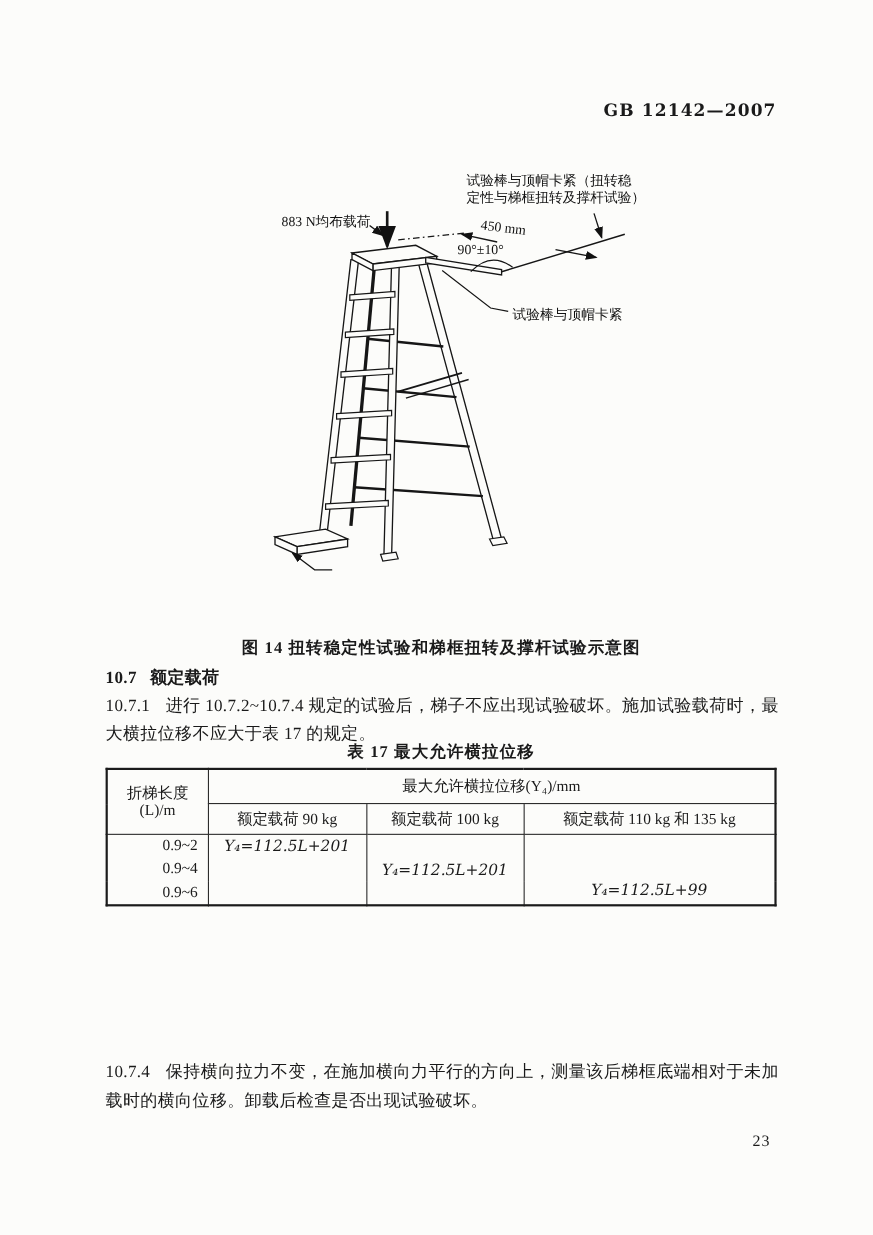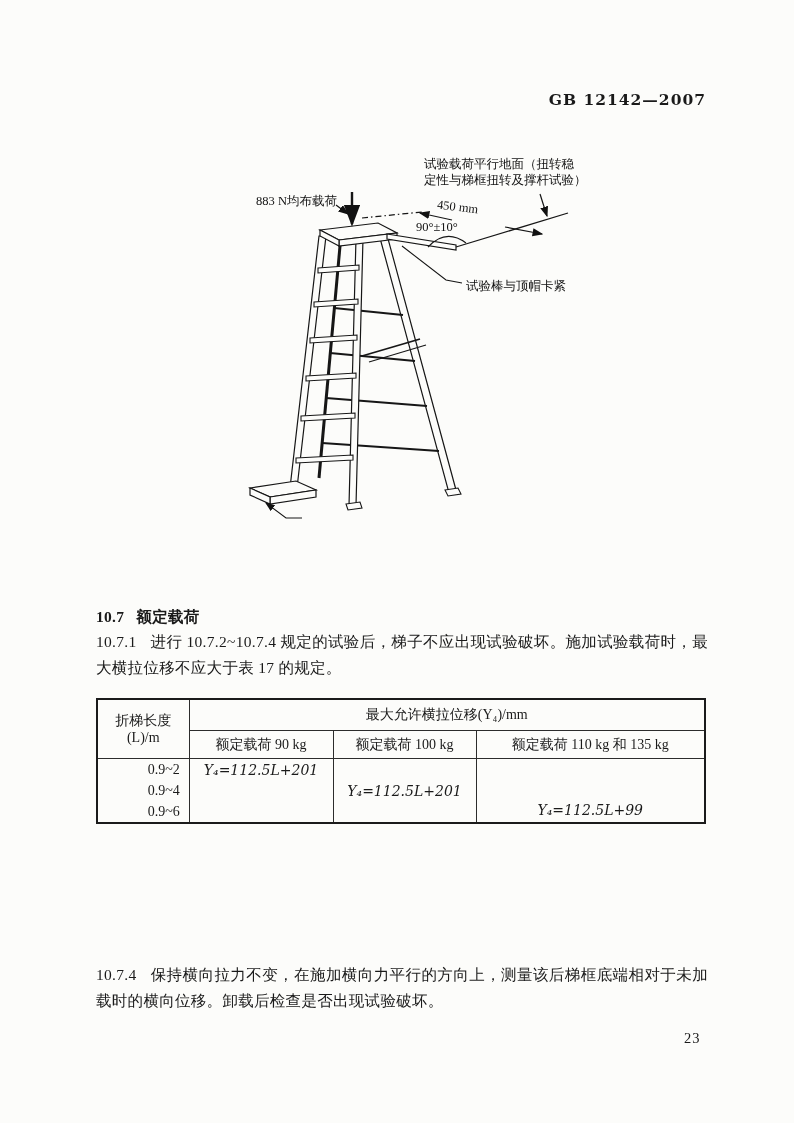--- a/index.html
+++ b/index.html
@@ -119,36 +119,38 @@
 
       <polygon points="256,354 270,352 272,358 258,360" fill="#fcfcfa" stroke-width="1.1"></polygon>
       <polygon points="355,340 368,338 371,344 358,346" fill="#fcfcfa" stroke-width="1.1"></polygon>
 
       <polyline points="212,368 196,368 176,353" stroke-width="1.1" marker-end="url(#ah)"></polyline>
     </g>
   </svg>
 
   <div id="lbl-load" class="abs dlabel">883 N均布载荷</div>
   <div id="lbl-dir" class="abs dlabel">
-    <div>试验载荷平行地面（扭转稳</div>
+    <div>试验棒与顶帽卡紧（扭转稳</div>
     <div>定性与梯框扭转及撑杆试验）</div>
   </div>
   <div id="lbl-450" class="abs dlabel">450 mm</div>
   <div id="lbl-angle" class="abs dlabel">90°±10°</div>
   <div id="lbl-rod" class="abs dlabel">试验棒与顶帽卡紧</div>
 
+  <div id="fig-caption" class="abs">图 14  扭转稳定性试验和梯框扭转及撑杆试验示意图</div>
 
   <div id="sec-107" class="abs para">
     <span class="pnum">10.7</span><span>额定载荷</span>
   </div>
 
   <div id="p-1071" class="abs para">
     <span class="pnum">10.7.1</span><span>进行 10.7.2~10.7.4 规定的试验后，梯子不应出现试验破坏。施加试验载荷时，最大横拉位移不应大于表 17 的规定。</span>
   </div>
 
+  <div id="tbl-title" class="abs">表 17  最大允许横拉位移</div>
 
   <table id="tbl" class="abs">
     <colgroup>
         <col style="width:92px">
         <col style="width:144px">
         <col style="width:143px">
         <col>
       </colgroup>
     <tbody>
         <tr class="hrow1">

